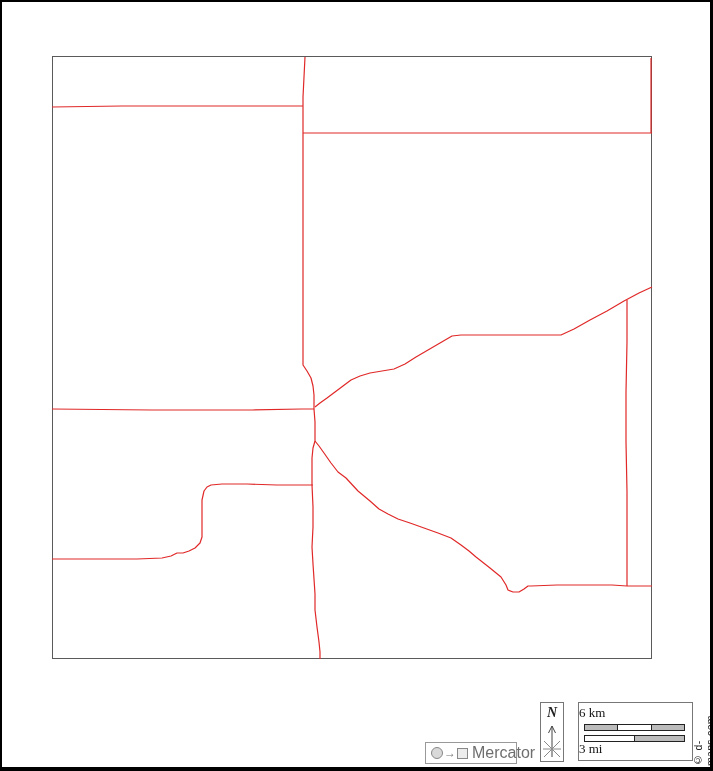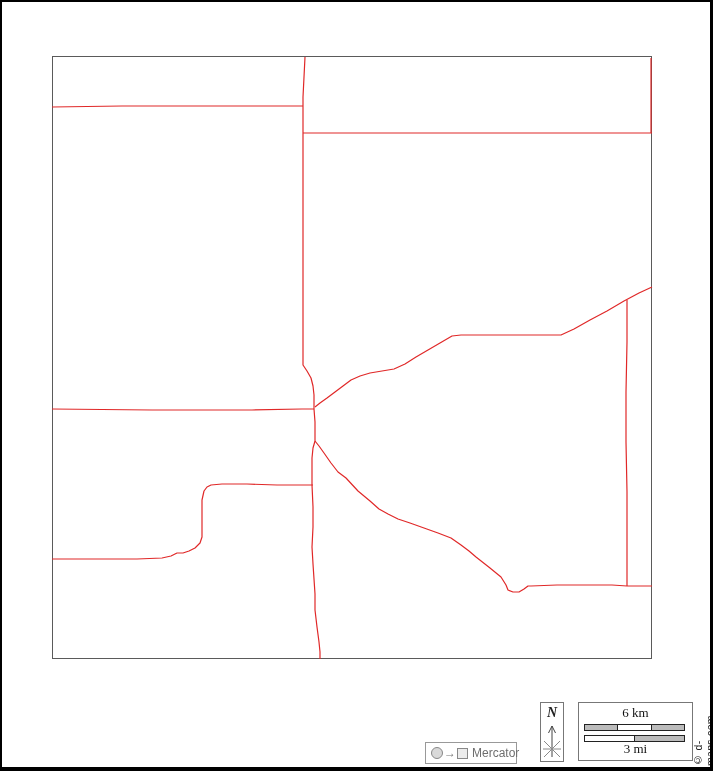--- a/index.html
+++ b/index.html
@@ -10,21 +10,21 @@
   #roads-svg{position:absolute;left:0;top:0;width:713px;height:771px;pointer-events:none;}
   
   #north-box{position:absolute;left:538px;top:700px;width:24px;height:60px;
              border:1px solid #777;box-sizing:border-box;background:#fff;
              display:flex;flex-direction:column;align-items:center;}
   #north-label{font-family:"Liberation Serif",serif;font-style:italic;font-weight:bold;
                font-size:14px;color:#222;line-height:16px;margin-top:2px;}
   
   #scale-box{position:absolute;left:576px;top:700px;width:115px;height:59px;
              border:1px solid #777;box-sizing:border-box;background:#fff;}
-  .scale-label{position:absolute;left:0;width:100%;text-align:center;
+  .scale-label{position:absolute;left:0;width:100%;text-align:left;
                font-family:"Liberation Serif",serif;font-size:13px;color:#111;}
   #km-label{top:2px;}
   #mi-label{top:38px;}
   .scale-bar{position:absolute;left:5px;width:99px;height:5px;border:1px solid #222;
              display:flex;box-sizing:content-box;}
   #km-scale-bar{top:21px;}
   #mi-scale-bar{top:32px;}
   .scale-bar .seg{flex:1 1 0;height:100%;border-left:1px solid #222;}
   .scale-bar .seg:first-child{border-left:none;}
   
@@ -33,21 +33,21 @@
              font-size:10.5px;color:#222;letter-spacing:0.3px;text-align:left;
              display:flex;align-items:center;}
   
   #mercator-box{position:absolute;left:423px;top:740px;width:92px;height:22px;
                 border:1px solid #999;box-sizing:border-box;background:#fff;
                 display:flex;align-items:center;padding-left:5px;}
   #sphere-icon{width:10px;height:10px;border-radius:50%;
                border:1px solid #888;background:#d9d9d9;flex:0 0 auto;}
   #proj-arrow{color:#777;font-size:12px;line-height:10px;margin:0 1px;flex:0 0 auto;}
   #plane-icon{width:9px;height:9px;border:1px solid #888;background:#ececec;flex:0 0 auto;}
-  #mercator-label{color:#6e6e6e;font-size:12px;margin-left:4px;}
+  #mercator-label{color:#6e6e6e;font-size:16px;margin-left:4px;}
 </style>
 </head>
 <body>
 
 <div id="canvas">
 
   <div id="map-frame"></div>
 
   <svg id="roads-svg" viewBox="0 0 713 771" xmlns="http://www.w3.org/2000/svg">
       <polyline points="303,55 302,75 301,95 301,104 301,131 301,180 301,240 301,300 301,340 301,363 305,369 309,376 311,384 312,393 312,407 313,420 313,432 313,439 311,446 310,456 310,468 310,483 311,505 311,525 310,545 311,562 312,577 313,592 313,608 315,625 317,640 318,650 318,657" fill="none" stroke="#e02828" stroke-width="1.2" stroke-linejoin="round" stroke-linecap="butt"></polyline>

